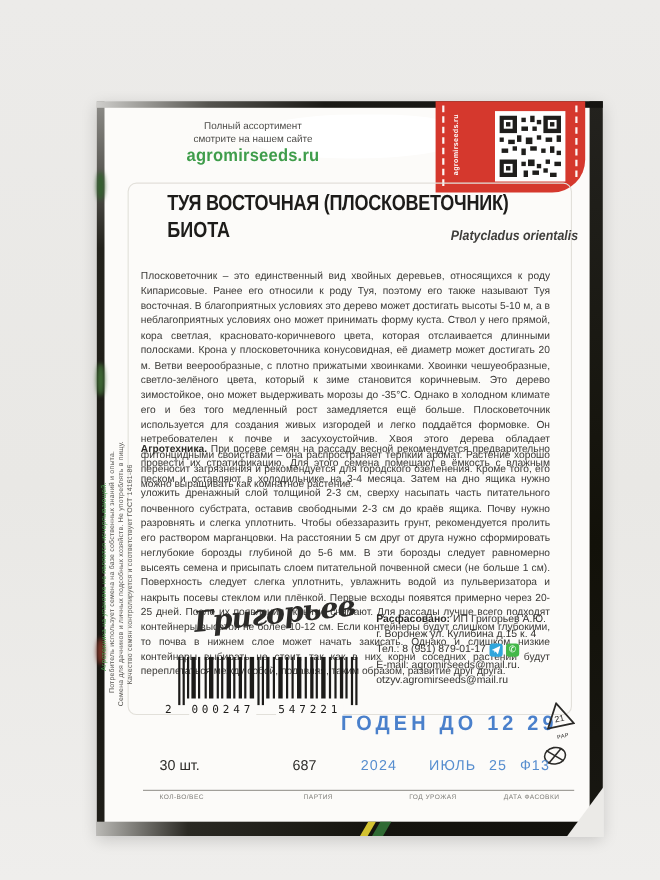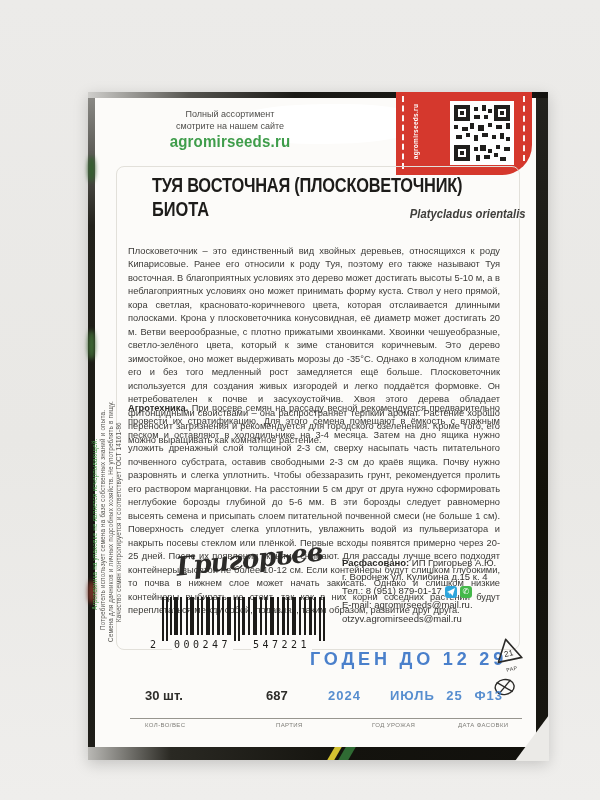--- a/index.html
+++ b/index.html
@@ -89,22 +89,22 @@
 
   
   .stamp-main { position:absolute; left:222px; top:556px; font-size:19px; font-weight:bold;
     color:#3b76c8; letter-spacing:4px; transform:scaleX(.95); transform-origin:left; opacity:.92; white-space:nowrap; }
   .recycle { position:absolute; left:408px; top:546px; transform:rotate(-12deg); }
   .recycle .pap { font-size:5px; color:#2b2a28; text-align:center; letter-spacing:.5px; }
   .nolitter { position:absolute; left:406px; top:586px; transform:rotate(-10deg); }
 
   
   .foot-vals { position:absolute; left:0; top:596px; width:460px; height:18px; }
-  .fv { position:absolute; font-size:13px; color:#2e2d2a;font-weight:bold; }
-  .fv.blue { color:#4a85cc; font-weight:bold; letter-spacing:1px; opacity:.92; }
+  .fv { position:absolute; font-size:13px; color:#2e2d2a; }
+  .fv.blue { color:#4a85cc; font-weight:normal; letter-spacing:1px; opacity:.92; }
   .foot-line { position:absolute; left:42px; top:626px; width:392px; border-top:1px solid #97958f; }
   .foot-labels { position:absolute; left:0; top:630px; width:460px; height:10px; }
   .fl { position:absolute; font-size:6px; color:#7e7d78; letter-spacing:.4px; }
 
   
   .vnote { position:absolute; white-space:nowrap; font-size:6.3px; color:#53524e;
     transform:rotate(-90deg); transform-origin:left bottom; letter-spacing:.2px; }
   .vnote.green { color:#4aa04e; }
 </style>
 </head>

